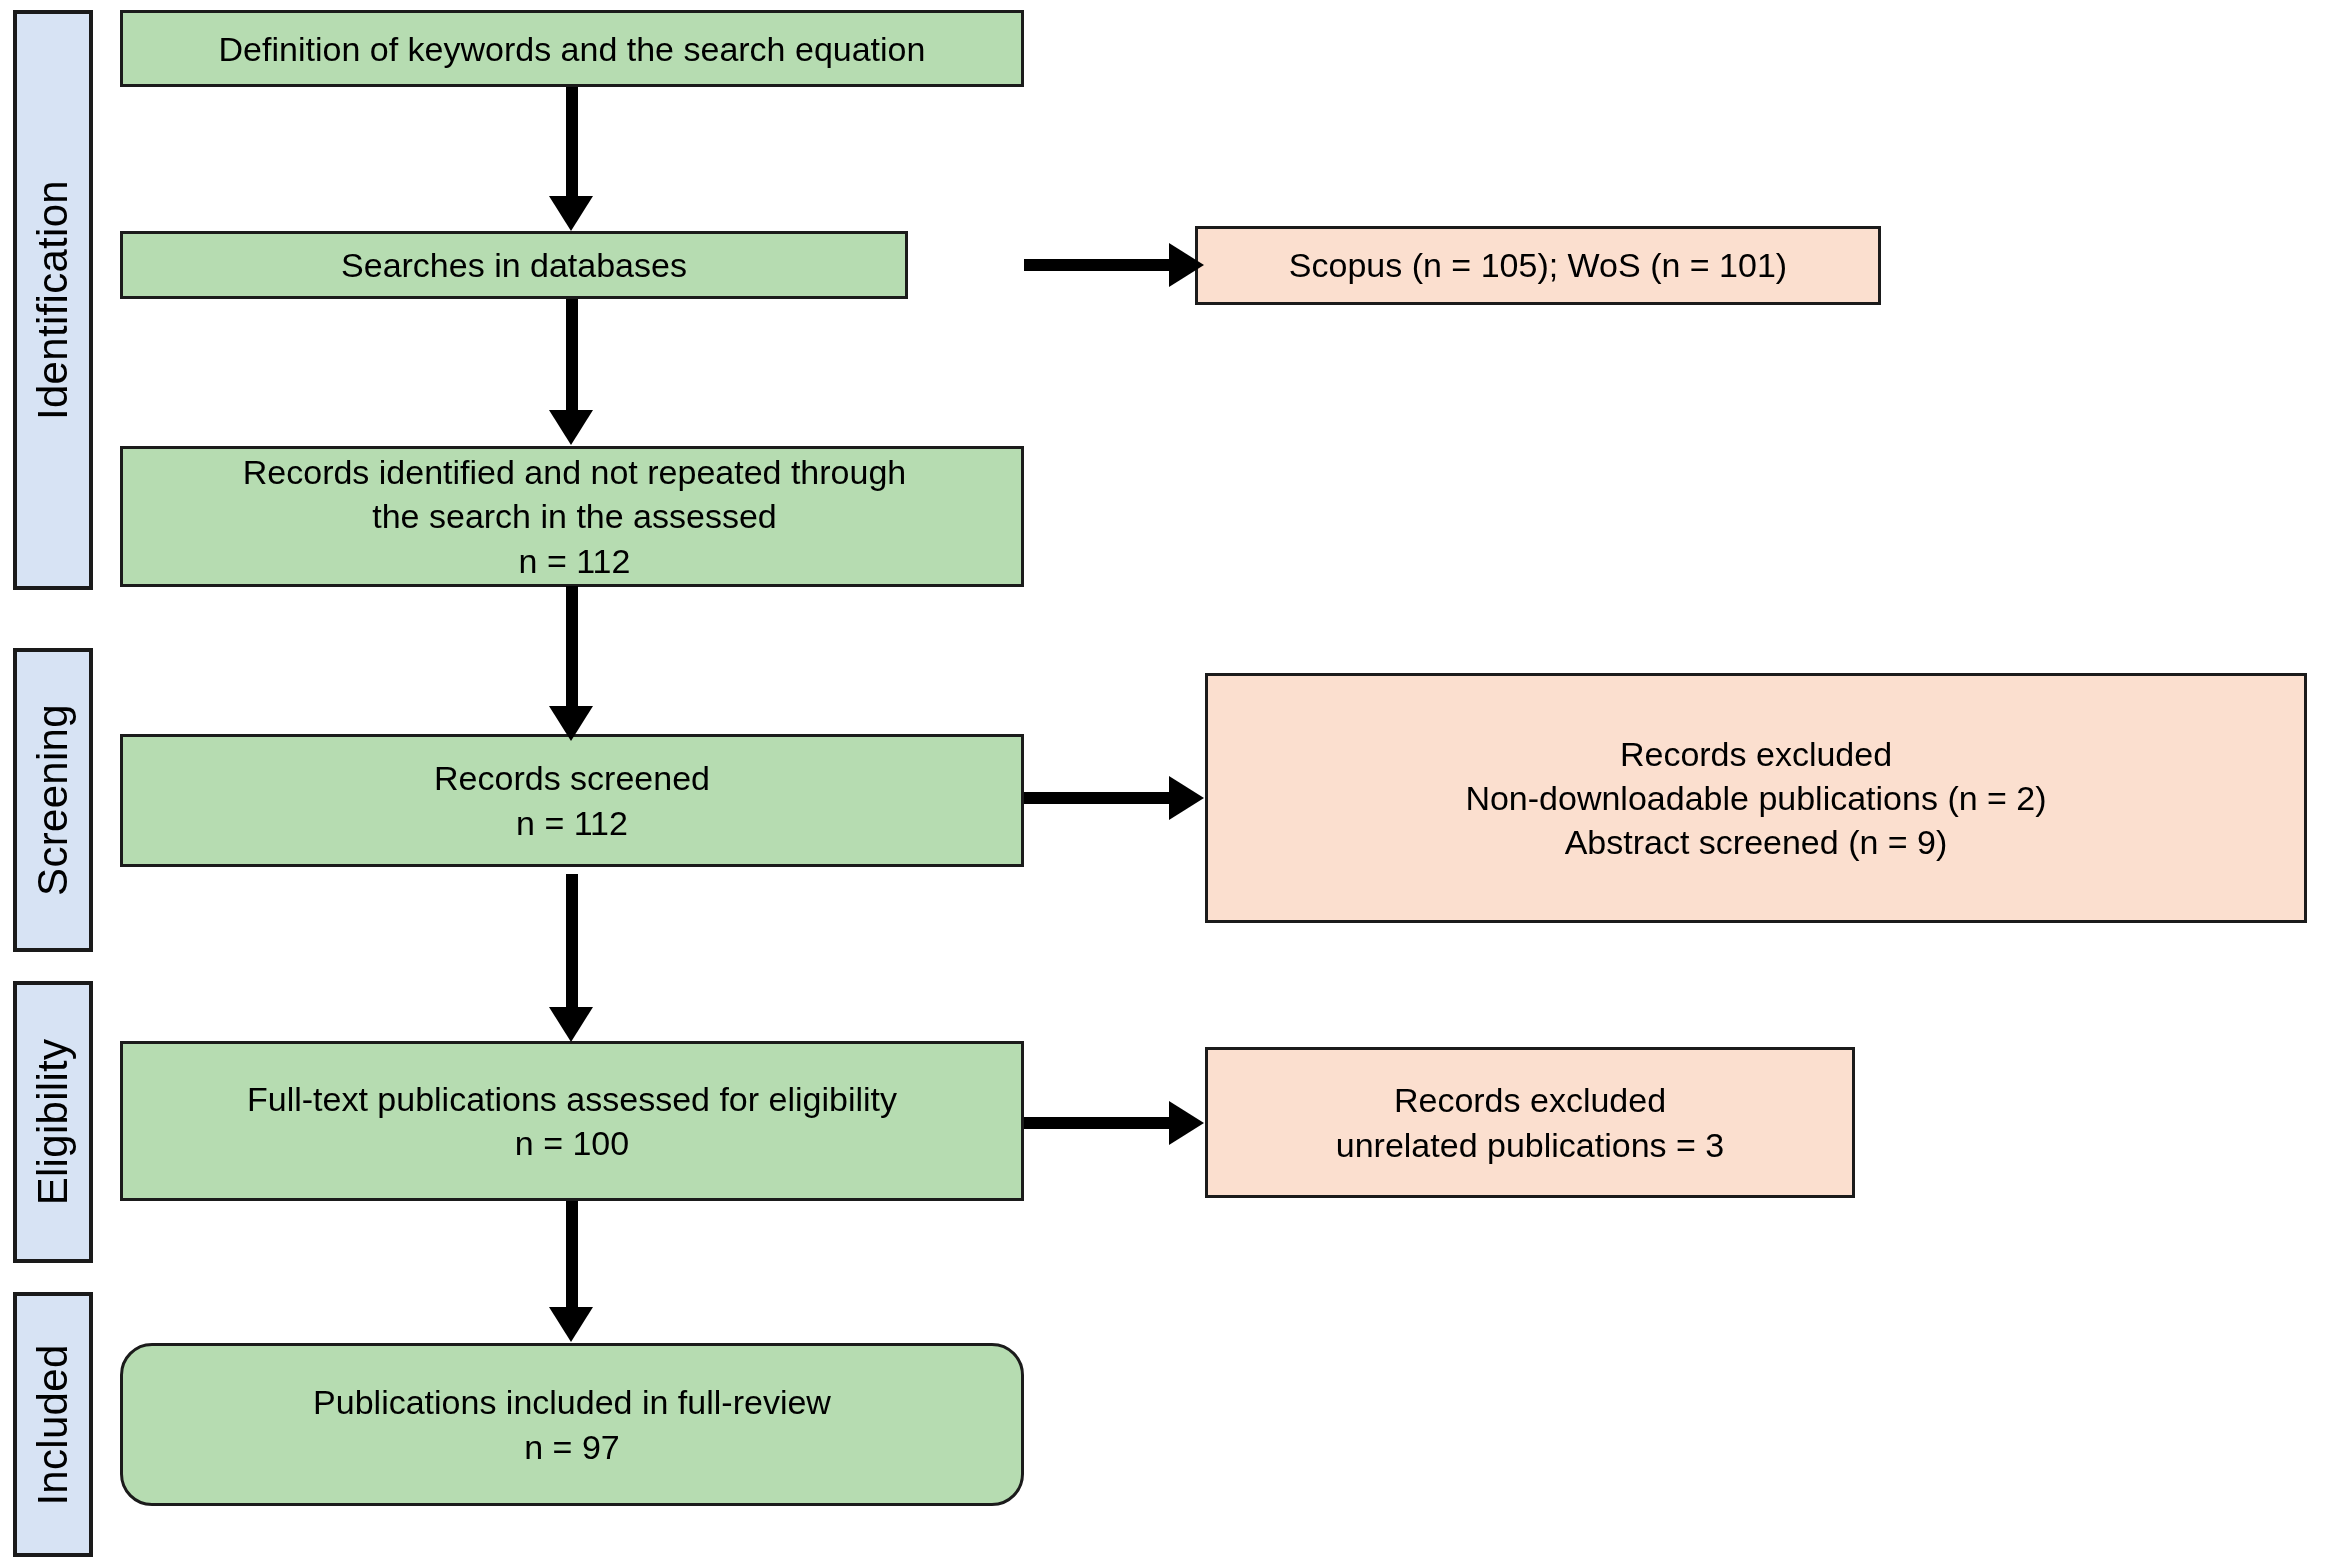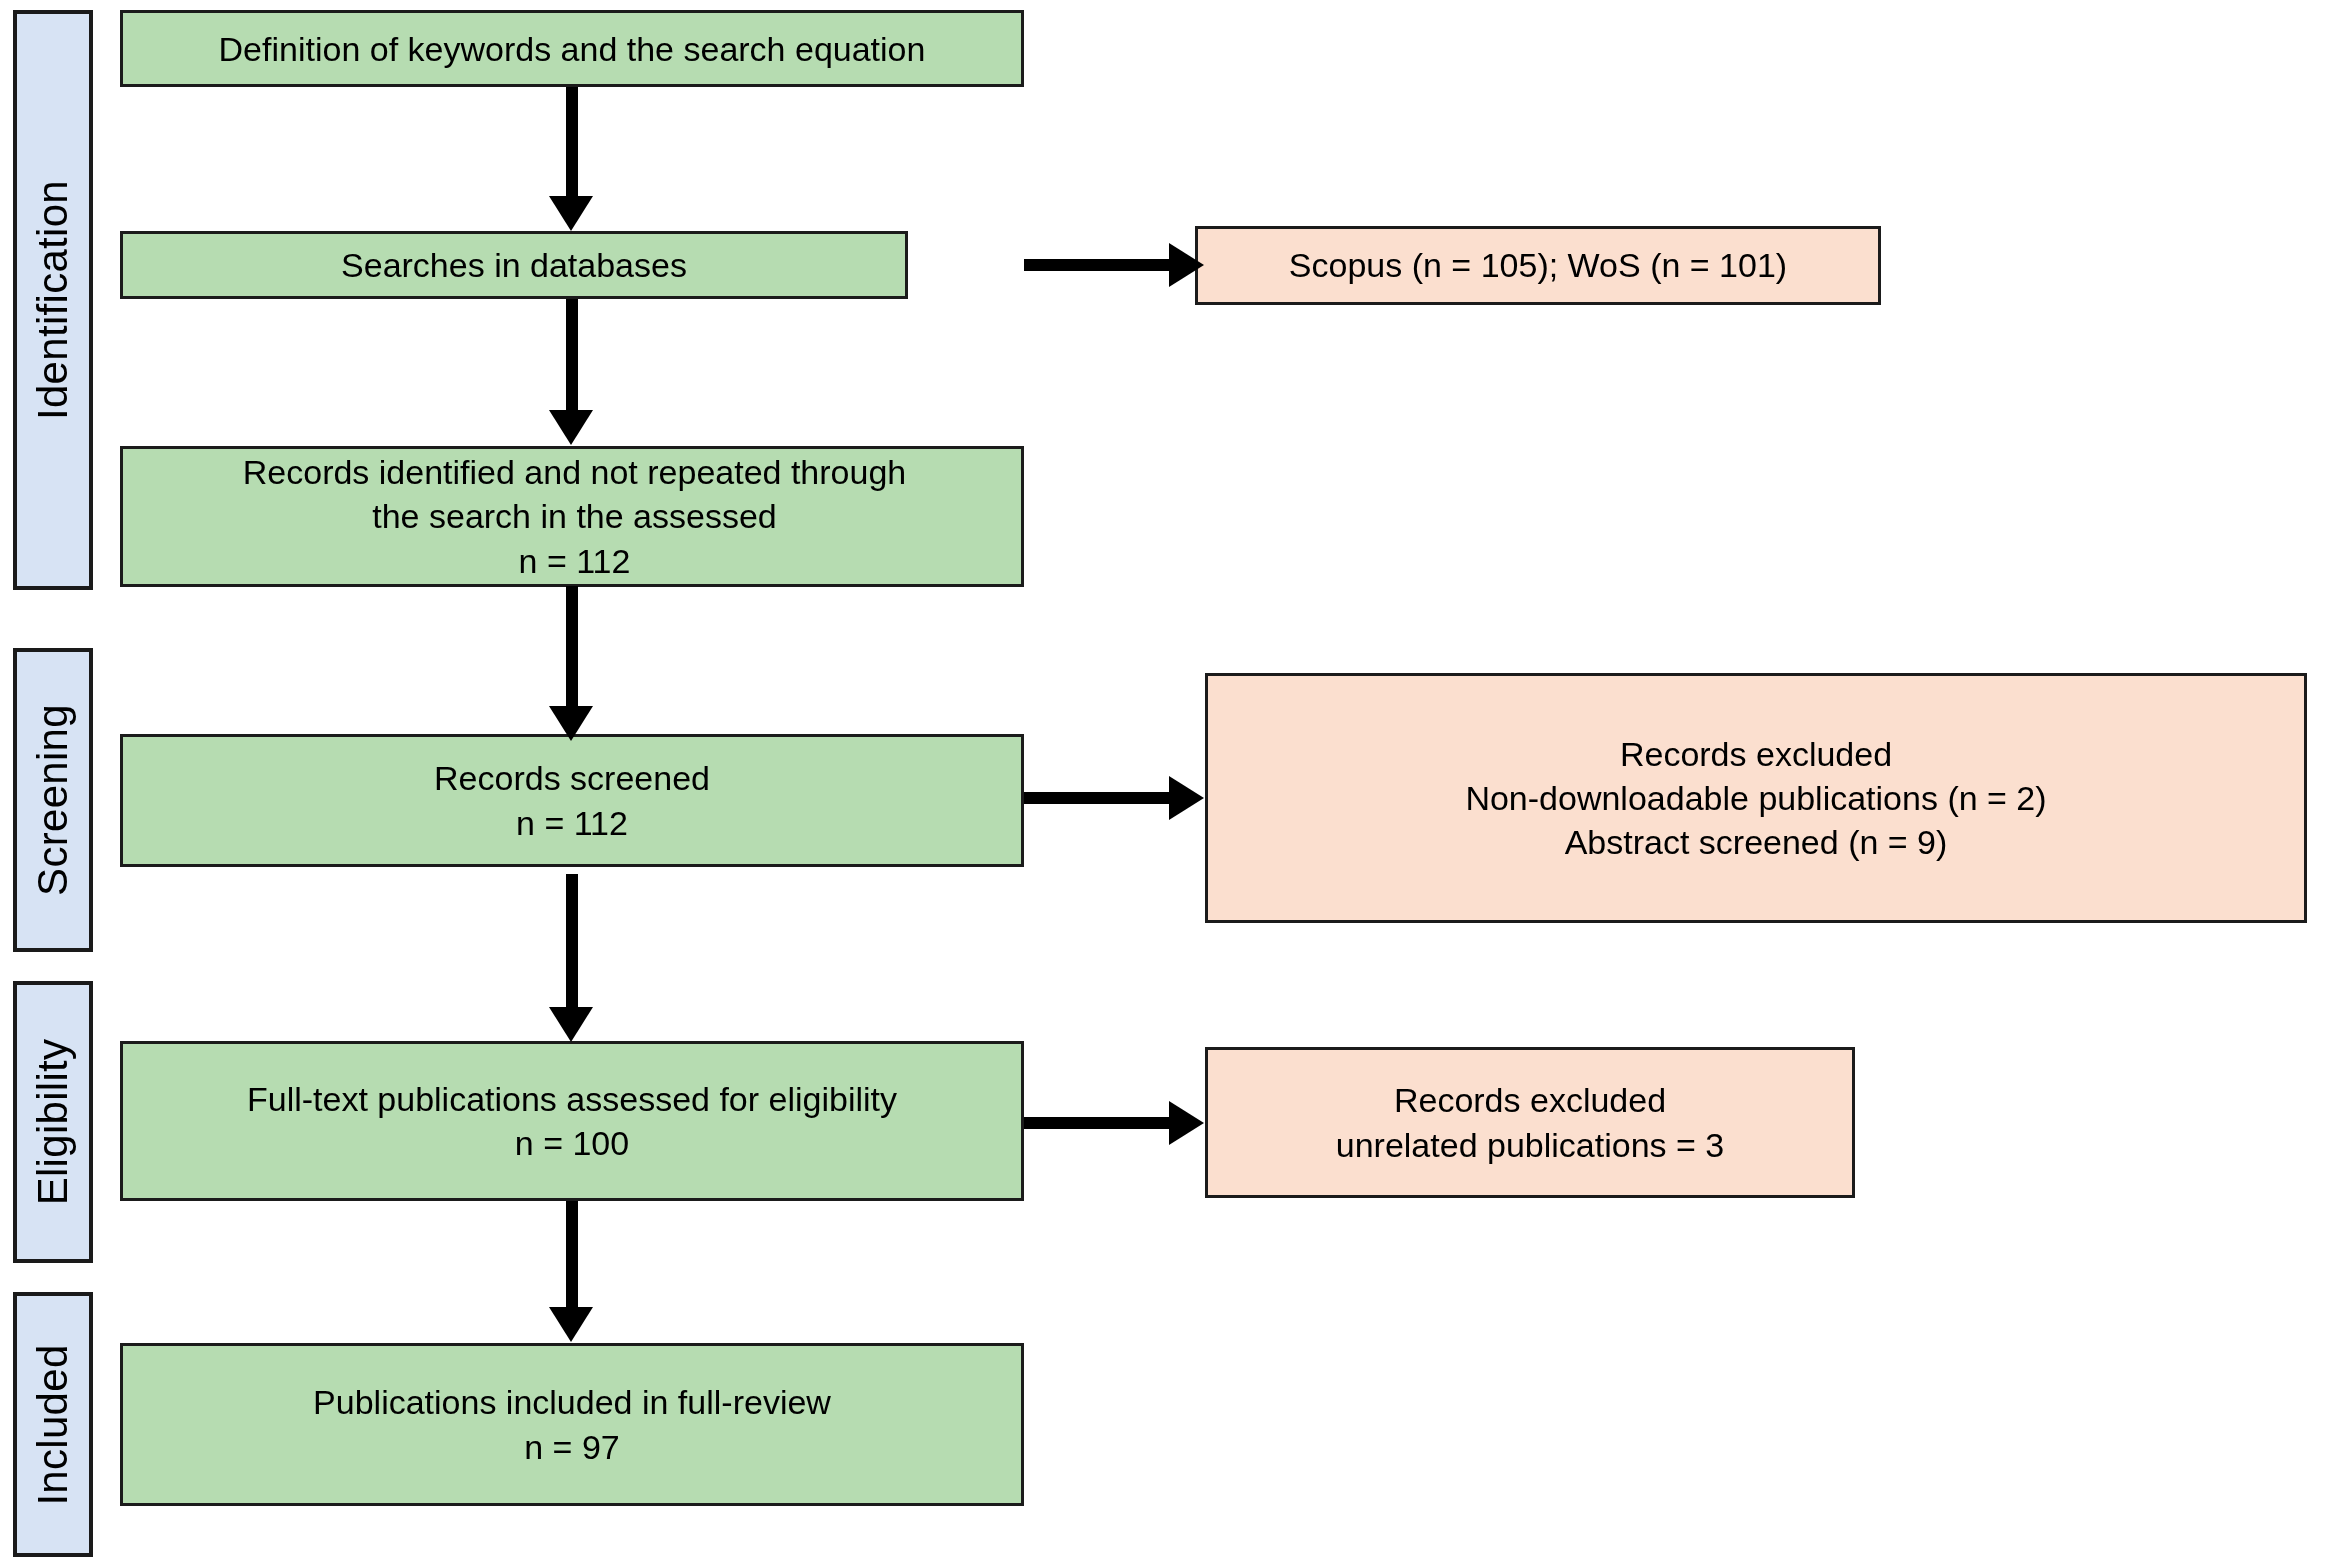--- a/index.html
+++ b/index.html
@@ -133,21 +133,21 @@
     </div>
   </div>
 
   <div class="node green" style="left:120px; top:1041px; width:904px; height:160px;text-align:center;">
     <div class="lines">
       <div>Full-text publications assessed for eligibility</div>
       <div>n = 100</div>
     </div>
   </div>
 
-  <div class="node green" style="left:120px; top:1343px; width:904px; height:163px;">
+  <div class="node green" style="left:120px; top:1343px; width:904px; height:163px;border-radius:32px;">
     <div class="lines">
       <div>Publications included in full-review</div>
       <div>n = 97</div>
     </div>
   </div>
 
   <div class="node pink" style="left:1195px; top:226px; width:686px; height:79px;">
     <div class="lines">
       <div>Scopus (n = 105); WoS (n = 101)</div>
     </div>

